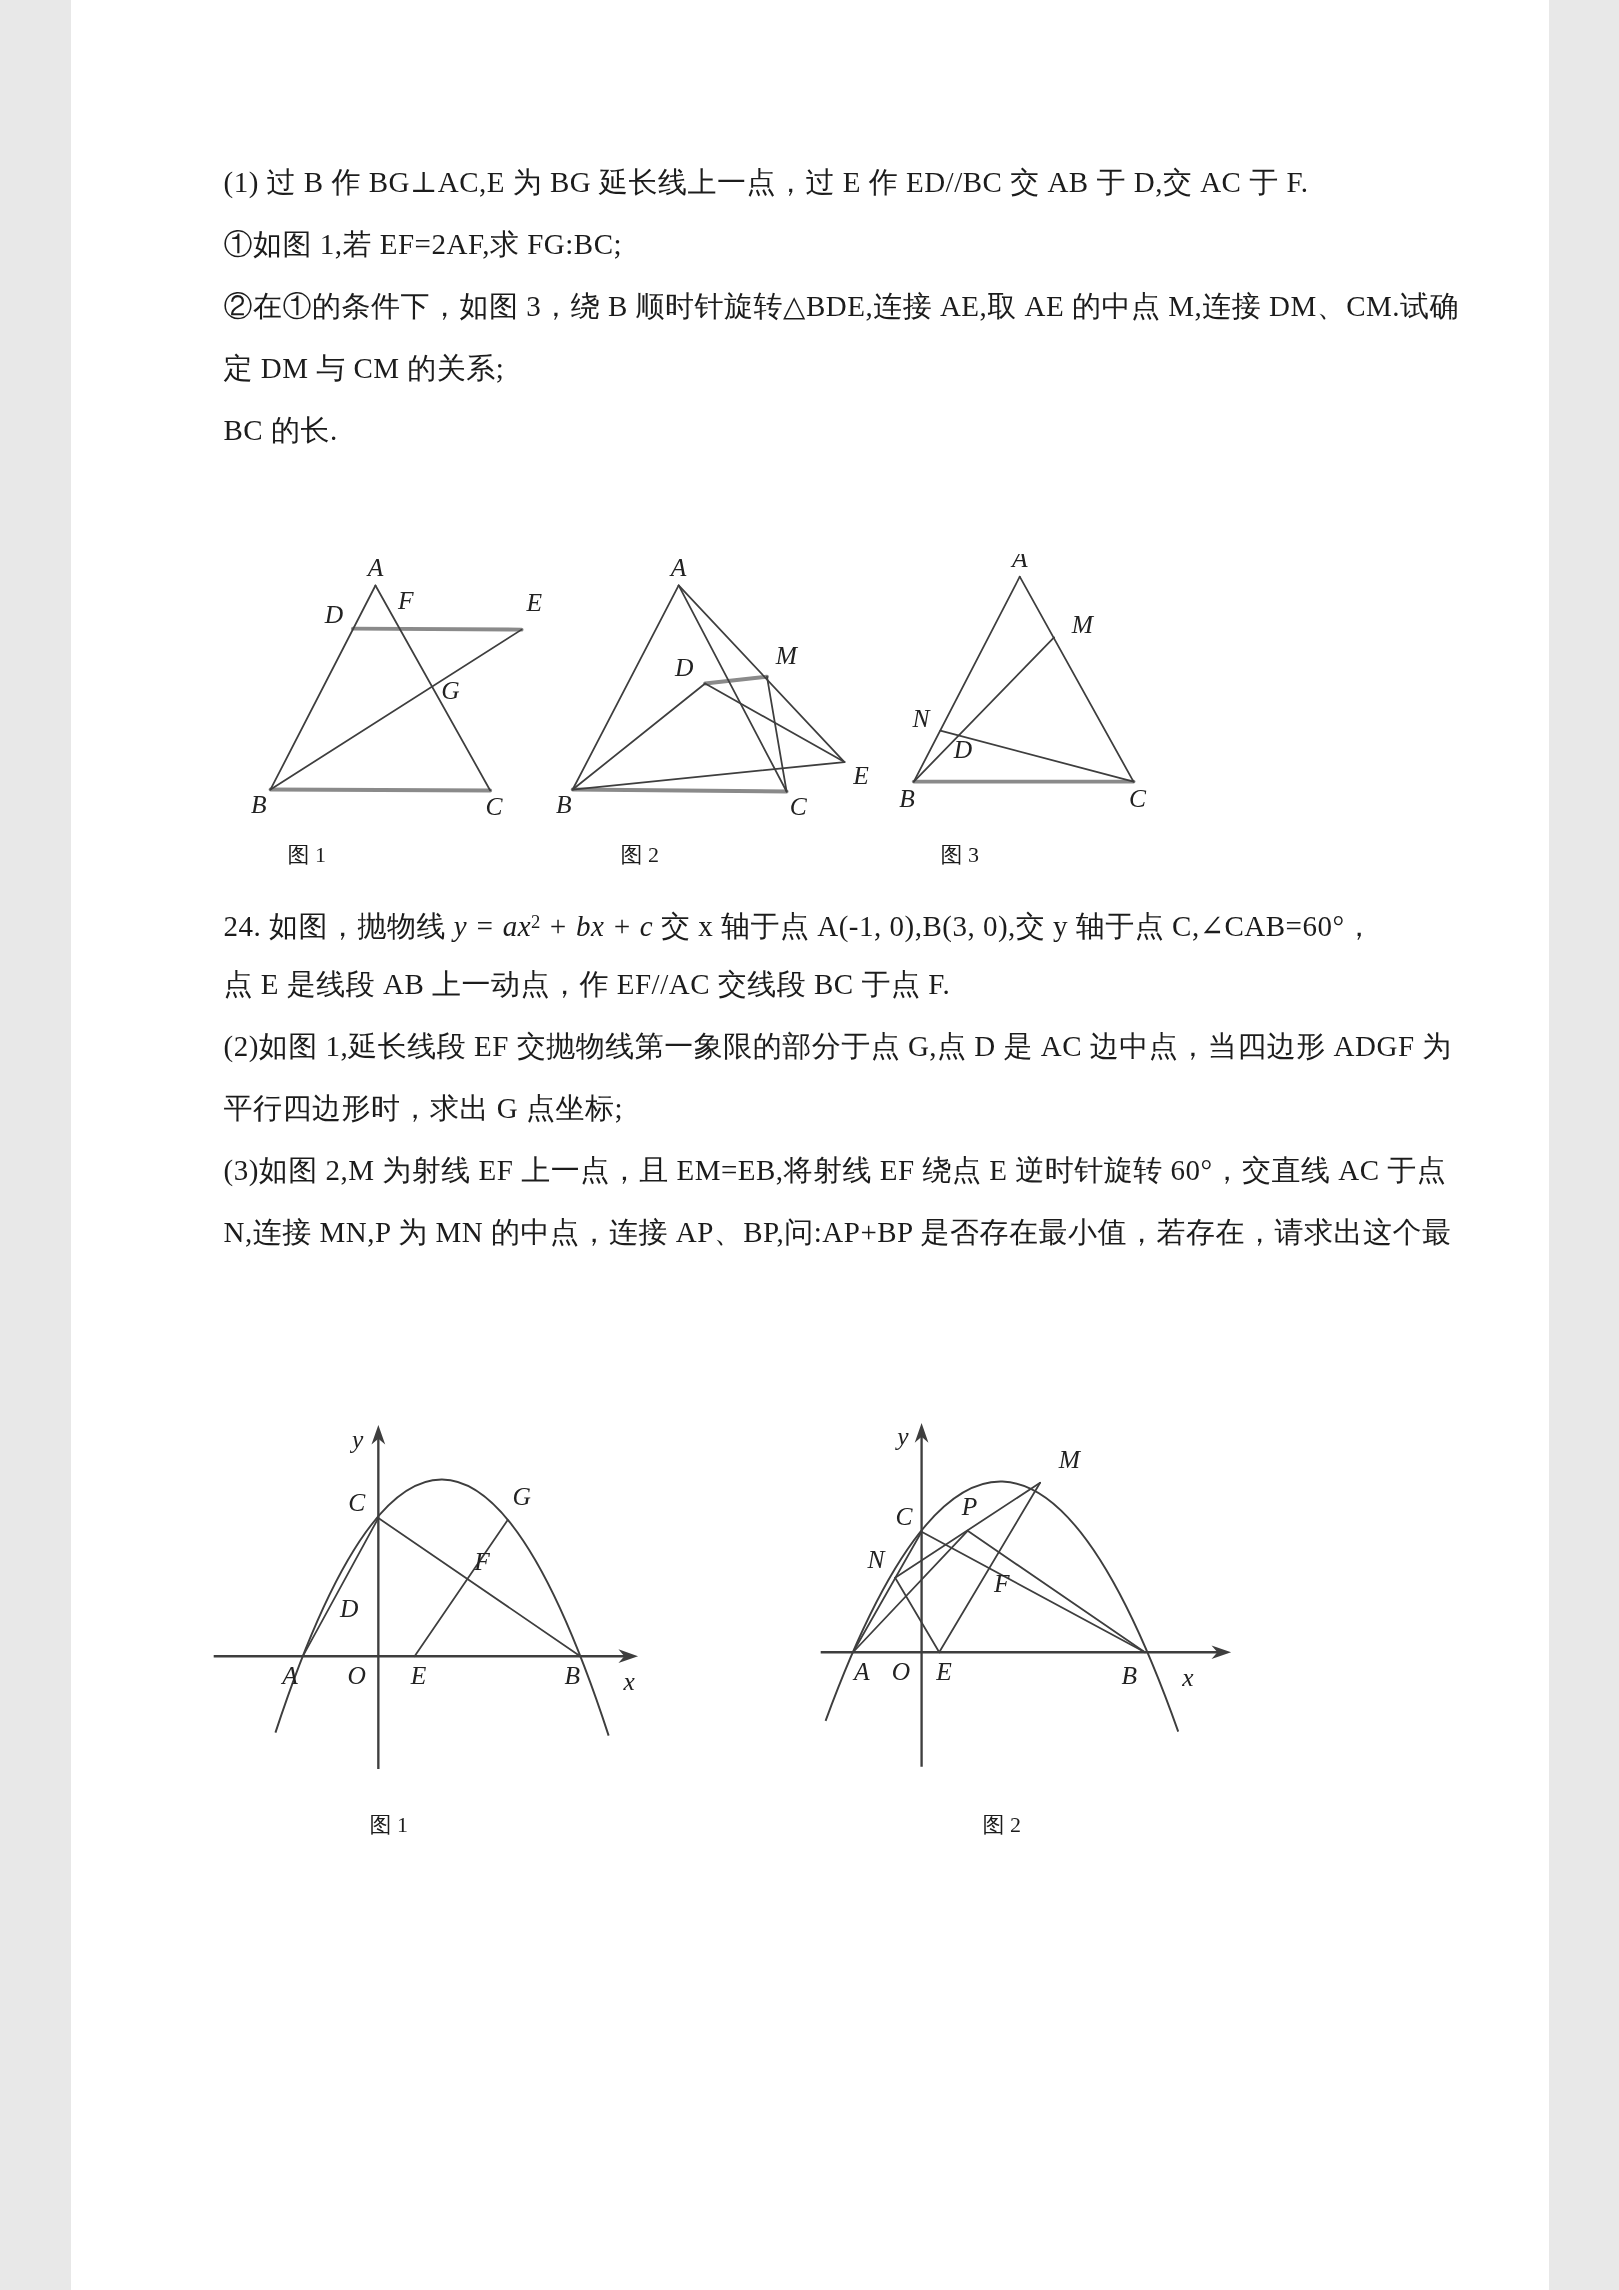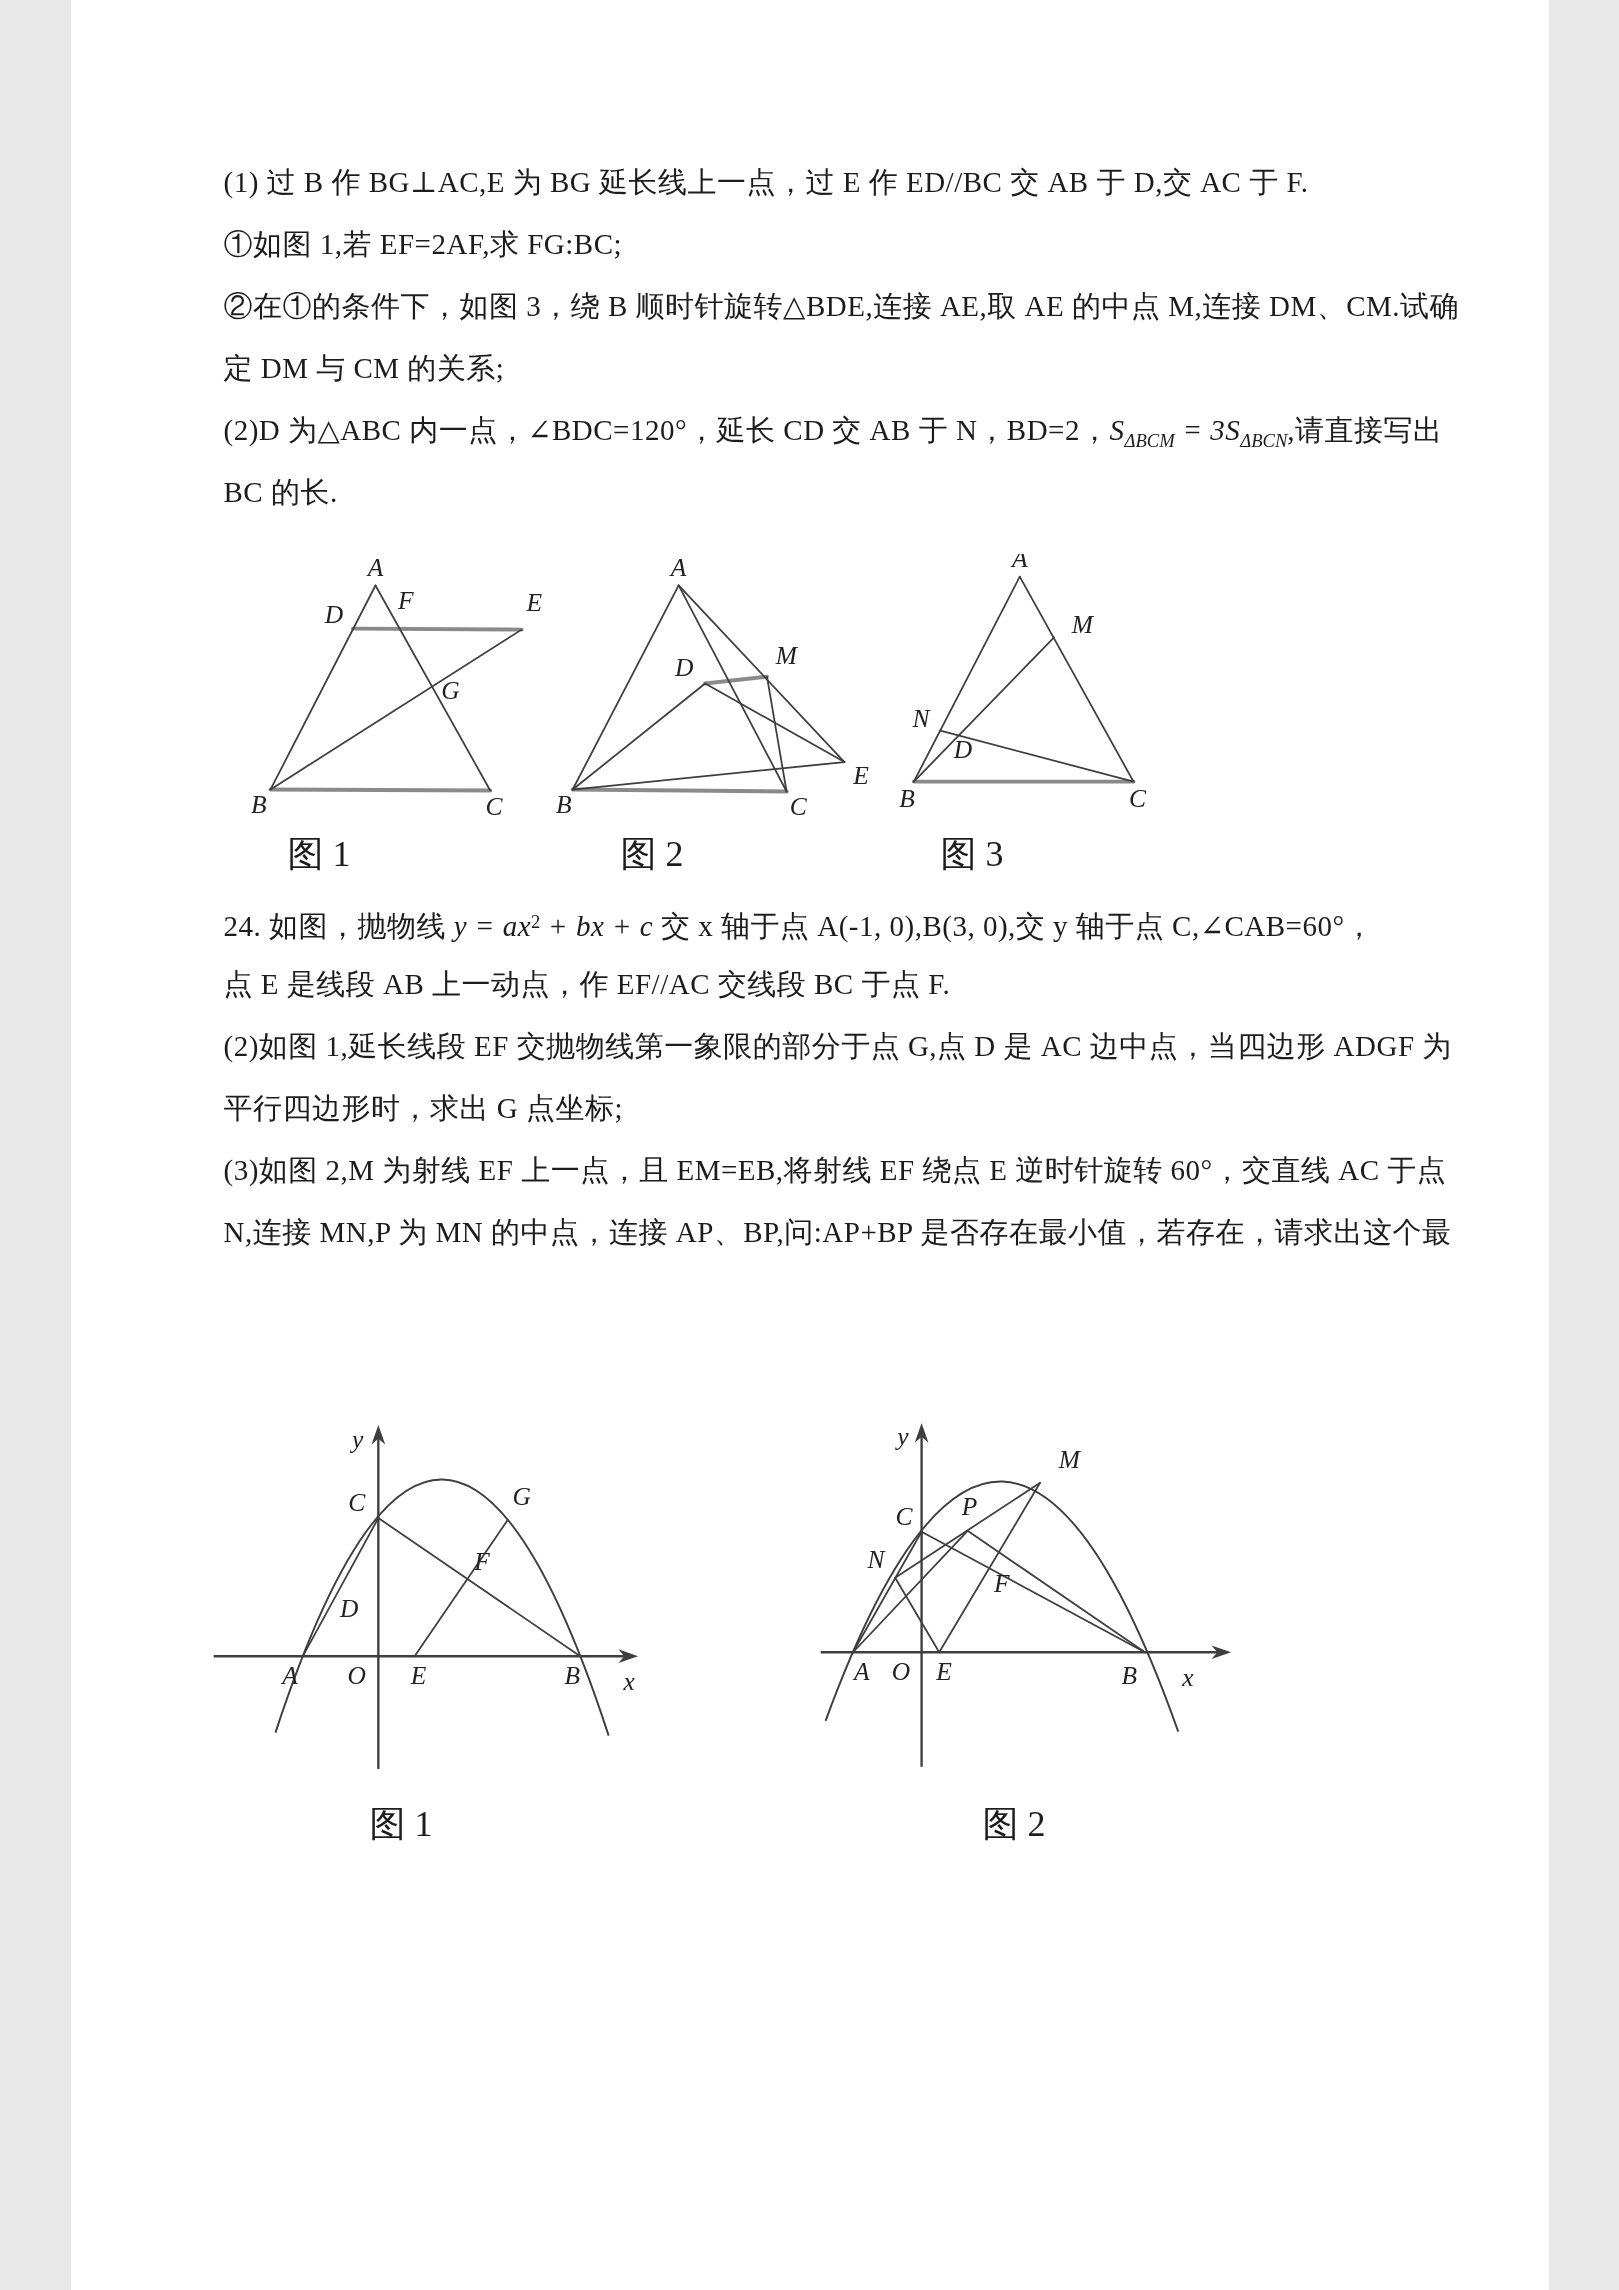--- a/index.html
+++ b/index.html
@@ -7,42 +7,39 @@
     position:relative;width:1478px;height:2291px;background:#ffffff;
     font-family:"Liberation Serif","DejaVu Serif",serif;color:#1c1c1c;
     overflow:hidden;margin:0 auto;
   }
   .block{position:absolute;left:153px;width:1333px;font-size:29px;}
   .line{line-height:62px;height:62px;white-space:nowrap;letter-spacing:0.5px;}
   .it{font-style:italic;}
   sub.msub{font-size:18.6px;font-style:italic;vertical-align:-6.9px;letter-spacing:0;}
   sup.msup{font-size:18.6px;vertical-align:7.8px;letter-spacing:0;}
   .figabs{position:absolute;}
-  .caption{position:absolute;font-size:36px;line-height:33px;white-space:nowrap;}
+  .caption{position:absolute;font-size:22px;line-height:33px;white-space:nowrap;}
   svg .edge{stroke:#3e3e3e;stroke-width:1.8;fill:none;stroke-linecap:round;}
   svg .thick{stroke:#8a8a8a;stroke-width:4;fill:none;stroke-linecap:round;}
   svg .axis{stroke:#3e3e3e;stroke-width:2.4;fill:none;}
   svg .curve{stroke:#3e3e3e;stroke-width:2;fill:none;}
   svg .lbl{font-family:"Liberation Serif","DejaVu Serif",serif;font-style:italic;
            font-size:26px;fill:#222;}
   svg .ah{fill:#3e3e3e;stroke:none;}
 </style>
 </head>
 <body>
 
 <div class="page">
 
   <div class="block" style="top:151px;">
     <div class="line">(1) 过 B 作 BG⊥AC,E 为 BG 延长线上一点，过 E 作 ED//BC 交 AB 于 D,交 AC 于 F.</div>
     <div class="line">①如图 1,若 EF=2AF,求 FG:BC;</div>
     <div class="line">②在①的条件下，如图 3，绕 B 顺时针旋转△BDE,连接 AE,取 AE 的中点 M,连接 DM、CM.试确</div>
     <div class="line">定 DM 与 CM 的关系;</div>
-    <div class="line">
-      <span>(2)D 为△ABC 内一点，∠BDC=120°，延长 CD 交 AB 于 N，BD=2，</span><span class="it">S</span><sub class="msub">ΔBCM</sub><span class="it"> = 3</span><span class="it">S</span><sub class="msub">ΔBCN</sub><span>,请直接写出</span>
-    </div>
     <div class="line">BC 的长.</div>
   </div>
 
   <svg class="figabs" style="left:176px;top:554px;" width="304" height="265" viewBox="0 0 310 270">
     <g>
       <line class="thick" x1="24" y1="240" x2="248" y2="241"></line>
       <line class="thick" x1="108" y1="76" x2="280" y2="77"></line>
       <line class="edge" x1="131" y1="32" x2="24" y2="240"></line>
       <line class="edge" x1="131" y1="32" x2="248" y2="241"></line>
       <line class="edge" x1="24" y1="240" x2="280" y2="77"></line>

